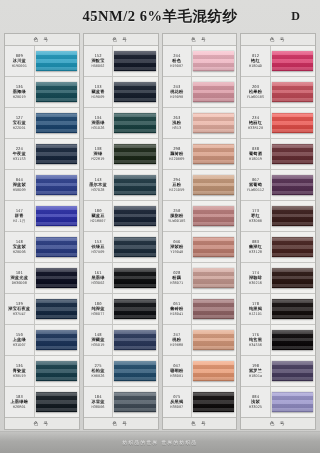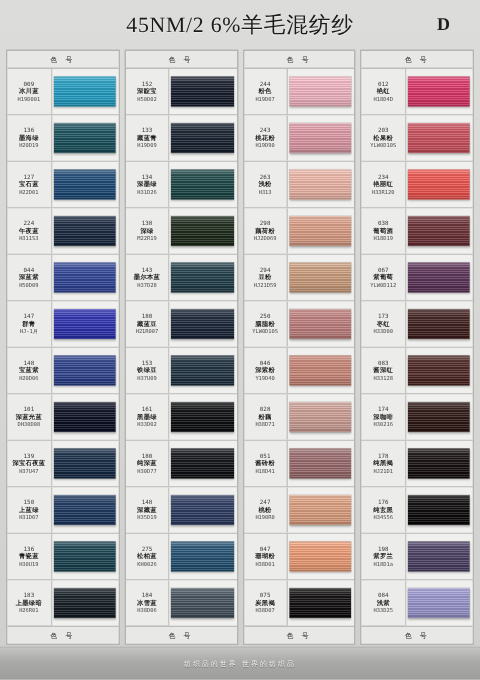--- a/index.html
+++ b/index.html
@@ -14,21 +14,21 @@
     position:absolute;left:0;top:0;width:320px;height:453px;
     background:linear-gradient(180deg,#dcdcda 0%,#d6d6d4 55%,#cfcfcd 100%);
   }
   
   .header{
     height:32px;display:flex;align-items:center;justify-content:center;
     position:relative;
   }
   .title{
     font-family:"Liberation Serif","DejaVu Serif",serif;
-    font-weight:normal;font-size:14.5px;color:#1b1b1b;
+    font-weight:bold;font-size:14.5px;color:#1b1b1b;
     letter-spacing:.5px;white-space:nowrap;
     text-shadow:0 1px 0 rgba(255,255,255,.45);
   }
   .corner-mark{
     position:absolute;right:20px;top:9px;
     font-family:"Liberation Serif","DejaVu Serif",serif;
     font-weight:bold;font-size:12px;color:#1e1e1e;
   }
   
   .columns{

